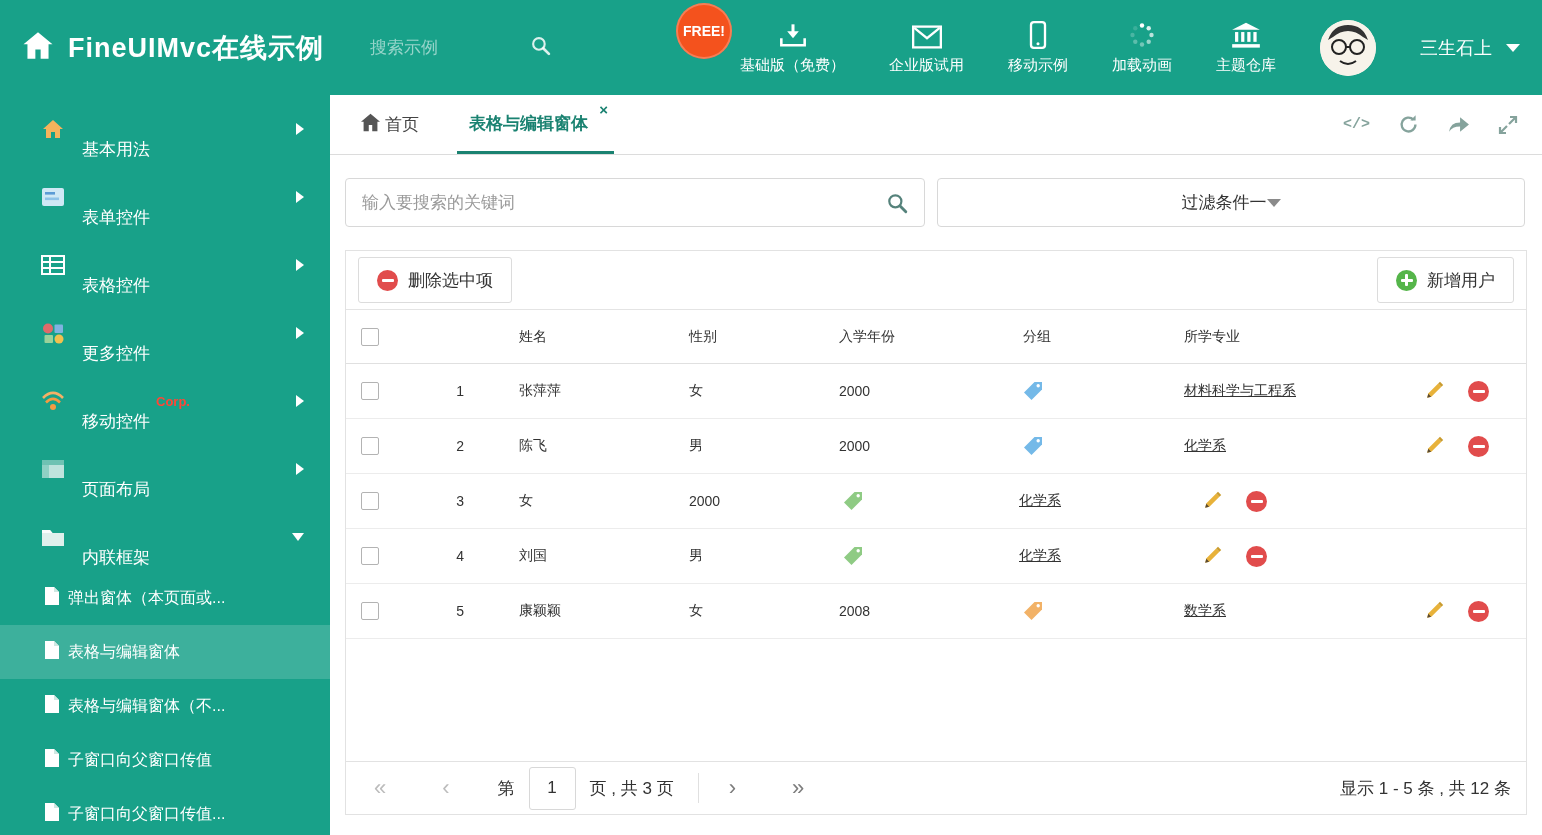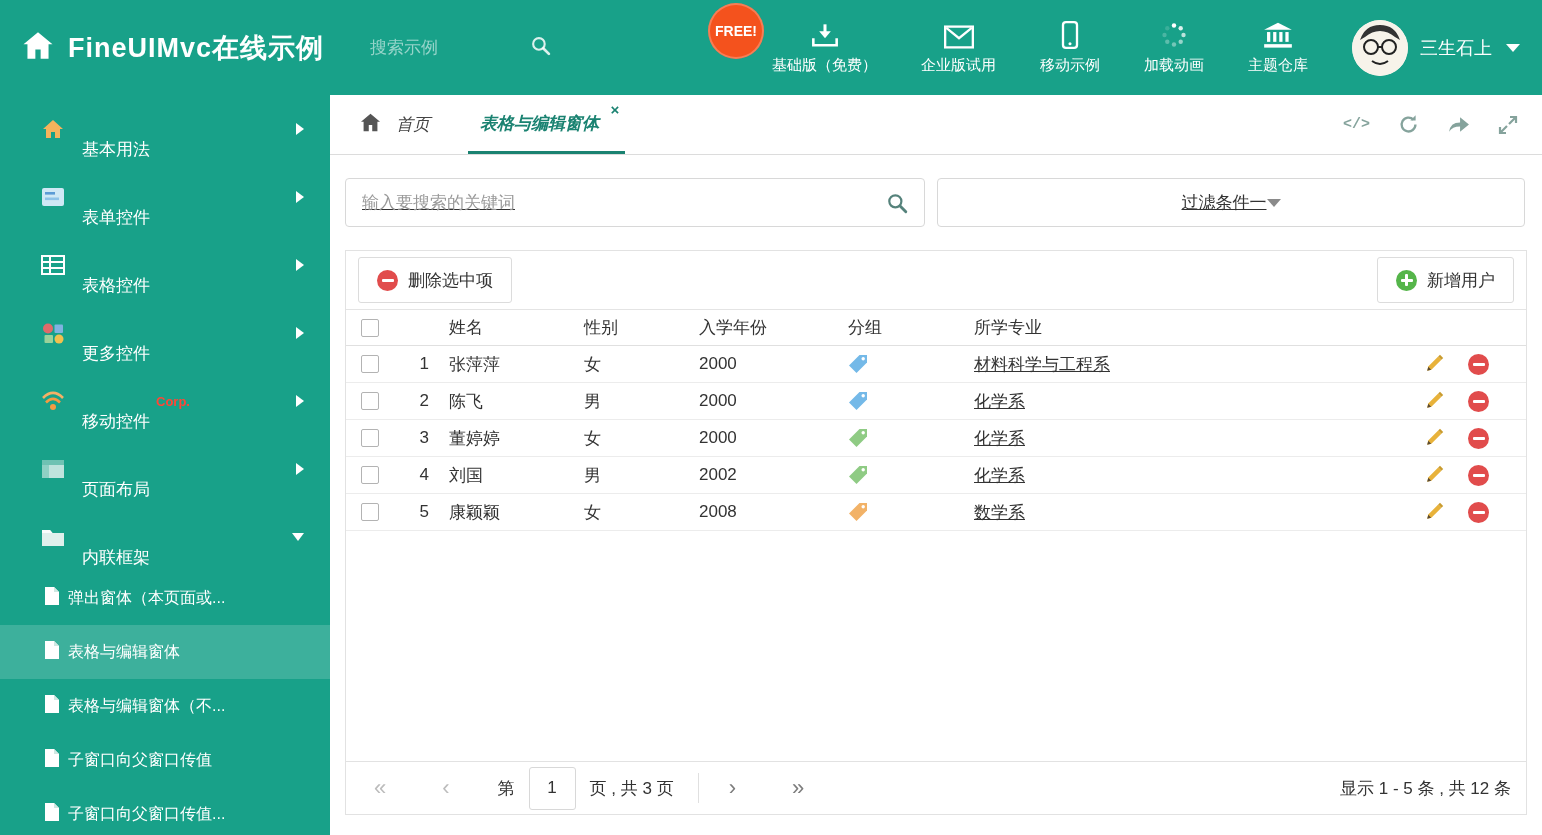--- a/index.html
+++ b/index.html
@@ -14,21 +14,21 @@
   .hsearch { margin-left: 34px; width: 205px; display: flex; align-items: center; justify-content: center; }
   .hsearch input { background: transparent; border: none; outline: none; color: #fff; font-size: 17px; width: 160px; font-family: inherit; }
   .hsearch input::placeholder { color: rgba(255,255,255,0.55); }
   .hsearch .mag { color: rgba(255,255,255,0.85); }
   .hnav { margin-left: auto; display: flex; align-items: center; }
   .hnav-item { position: relative; display: flex; flex-direction: column; align-items: center; gap: 7px; font-size: 15px; margin-right: 44px; cursor: pointer; white-space: nowrap; }
   .hnav-item .nicon { height: 28px; display: flex; align-items: flex-end; }
   .free-badge { position: absolute; top: -18px; left: -64px; width: 56px; height: 56px; border-radius: 50%; background: #f4521d; display: flex; align-items: center; justify-content: center; font-size: 14px; font-weight: bold; color: #fff; box-shadow: 0 0 0 2px rgba(255,255,255,0.25) inset; }
   .huser { display: flex; align-items: center; gap: 12px; cursor: pointer; }
   .avatar { width: 56px; height: 56px; border-radius: 50%; overflow: hidden; background: #f7f3ea; flex: 0 0 56px; }
-  .huser-name { font-size: 18px; }
+  .huser-name { font-size: 18px; margin-left: 32px; }
   .caret-down-white { width: 0; height: 0; border-left: 7px solid transparent; border-right: 7px solid transparent; border-top: 8px solid #fff; margin-left: 2px; }
 
   
   .split { flex: 1; display: flex; min-height: 0; }
 
   
   .sidebar { width: 330px; flex: 0 0 330px; background: #18a189; color: #fff; overflow: hidden; }
   .side-item { height: 68px; display: flex; align-items: center; padding: 0 26px 0 40px; font-size: 17px; cursor: pointer; }
   .side-item .sicon { width: 26px; margin-right: 16px; display: flex; justify-content: center; }
   .side-item .slabel { white-space: nowrap; margin-top: 40px; }
@@ -36,46 +36,46 @@
   .chev { margin-left: auto; }
   .chev-right { width: 0; height: 0; border-left: 8px solid #fff; border-top: 6px solid transparent; border-bottom: 6px solid transparent; }
   .chev-down { width: 0; height: 0; border-top: 8px solid #fff; border-left: 6px solid transparent; border-right: 6px solid transparent; }
   .side-sub { height: 54px; display: flex; align-items: center; gap: 8px; padding: 0 20px 0 44px; font-size: 16px; cursor: pointer; white-space: nowrap; }
   .side-sub.active { background: rgba(255,255,255,0.16); }
 
   
   .main { flex: 1; display: flex; flex-direction: column; min-width: 0; background: #fff; }
 
   .tabbar { height: 60px; flex: 0 0 60px; border-bottom: 1px solid #dcdcdc; display: flex; align-items: stretch; padding-left: 18px; position: relative; }
-  .tab { display: flex; align-items: center; gap: 15px; font-size: 17px; color: #444; padding: 0 12px; cursor: pointer; position: relative; font-style: italic; }
+  .tab { display: flex; align-items: center; gap: 4px; font-size: 17px; color: #444; padding: 0 12px; cursor: pointer; position: relative; }
   .tab.active { color: #1a8271; font-weight: bold; margin-left: 26px; border-bottom: 3px solid #1a8271; padding-right: 26px; }
   .tab-close { position: absolute; top: 7px; right: 6px; font-size: 15px; color: #1a8271; font-weight: bold; line-height: 1; cursor: pointer; }
   .tab-tools { position: absolute; right: 24px; top: 0; height: 100%; display: flex; align-items: center; gap: 28px; color: #85a39c; }
   .tool { cursor: pointer; display: flex; align-items: center; }
   .tool-code { font-family: "Liberation Mono", "DejaVu Sans Mono", monospace; font-size: 15px; font-weight: bold; }
 
-  .filters { display: flex; gap: 12px; padding: 23px 17px 0 15px; flex: 0 0 auto; text-decoration: underline; }
+  .filters { display: flex; gap: 12px; padding: 23px 17px 0 15px; flex: 0 0 auto; }
   .search-box { flex: 0 0 580px; height: 49px; border: 1px solid #d8d8d8; border-radius: 4px; display: flex; align-items: center; padding: 0 16px; }
   .search-box input { flex: 1; border: none; outline: none; font-size: 17px; color: #333; font-family: inherit; }
   .search-box input::placeholder { color: #9a9a9a; }
   .search-box .mag { color: #55827b; cursor: pointer; display: flex; }
   .filter-select { flex: 1; height: 49px; border: 1px solid #d8d8d8; border-radius: 4px; display: flex; align-items: center; justify-content: center; padding: 0 18px; font-size: 17px; color: #333; cursor: pointer; }
   .caret-down-gray { width: 0; height: 0; border-left: 7px solid transparent; border-right: 7px solid transparent; border-top: 8px solid #8a8a8a; }
 
   .panel { margin: 23px 15px 20px 15px; border: 1px solid #e2e2e2; flex: 1; display: flex; flex-direction: column; min-height: 0; }
   .toolbar { display: flex; justify-content: space-between; padding: 6px 12px; flex: 0 0 auto; }
   .btn { height: 46px; border: 1px solid #dcdcdc; border-radius: 3px; background: #fff; display: flex; align-items: center; gap: 10px; padding: 0 18px; font-size: 17px; color: #333; cursor: pointer; font-family: inherit; }
 
   .circ { width: 21px; height: 21px; border-radius: 50%; position: relative; display: inline-block; flex: 0 0 21px; }
   .circ.red { background: #e14c4c; }
   .circ.green { background: #55b54a; }
   .circ::after { content: ""; position: absolute; left: 4.5px; right: 4.5px; top: 9px; height: 3px; background: #fff; border-radius: 1px; }
   .circ.green::before { content: ""; position: absolute; top: 4.5px; bottom: 4.5px; left: 9px; width: 3px; background: #fff; border-radius: 1px; }
 
-  .trow { display: grid; grid-template-columns: 48px 55px 135px 115px 145px 130px 1fr 120px; align-items: center; height: 37px; border-bottom: 1px solid #ececec; font-size: 17px; color: #333; }
+  .trow { display: grid; grid-template-columns: 48px 55px 135px 115px 145px 130px 1fr 120px; align-items: center; height: 55px; border-bottom: 1px solid #ececec; font-size: 14px; color: #333; gap: 35px; }
   .trow.thead { border-top: 1px solid #e4e4e4; border-bottom: 1px solid #e0e0e0; }
   .cell { display: flex; align-items: center; height: 100%; }
   .c-check { justify-content: center; }
   .c-num { justify-content: flex-end; padding-right: 20px; }
   .c-group { padding-left: 4px; }
   .c-actions { gap: 24px; padding-left: 18px; }
   .cb { width: 18px; height: 18px; border: 1px solid #b3b3b3; border-radius: 2px; background: #fff; cursor: pointer; }
   .major-link { color: #333; text-decoration: underline; cursor: pointer; }
   .tag { display: flex; }
   .act { cursor: pointer; display: flex; }
@@ -465,21 +465,20 @@
                 <span class="circ red"></span>
               </span>
           </div>
         </div>
 
         <div class="trow">
           <div class="cell c-check">
               <span class="cb"></span>
             </div>
           <div class="cell c-num">3</div>
-          <div class="cell">董婷婷</div>
           <div class="cell">女</div>
           <div class="cell">2000</div>
           <div class="cell c-group">
               <span class="tag" style="color: rgb(143, 203, 132);">
                 <svg width="20" height="20" viewBox="0 0 20 20">
                   <path d="M11.5 1 H19 v7.5 L8.5 19 1 11.5 Z" fill="currentColor"></path>
                   <circle cx="15.2" cy="4.8" r="1.7" fill="#fff"></circle>
                 </svg>
               </span>
             </div>
@@ -500,21 +499,20 @@
           </div>
         </div>
 
         <div class="trow">
           <div class="cell c-check">
               <span class="cb"></span>
             </div>
           <div class="cell c-num">4</div>
           <div class="cell">刘国</div>
           <div class="cell">男</div>
-          <div class="cell">2002</div>
           <div class="cell c-group">
               <span class="tag" style="color: rgb(143, 203, 132);">
                 <svg width="20" height="20" viewBox="0 0 20 20">
                   <path d="M11.5 1 H19 v7.5 L8.5 19 1 11.5 Z" fill="currentColor"></path>
                   <circle cx="15.2" cy="4.8" r="1.7" fill="#fff"></circle>
                 </svg>
               </span>
             </div>
           <div class="cell">
               <a class="major-link">化学系</a>

